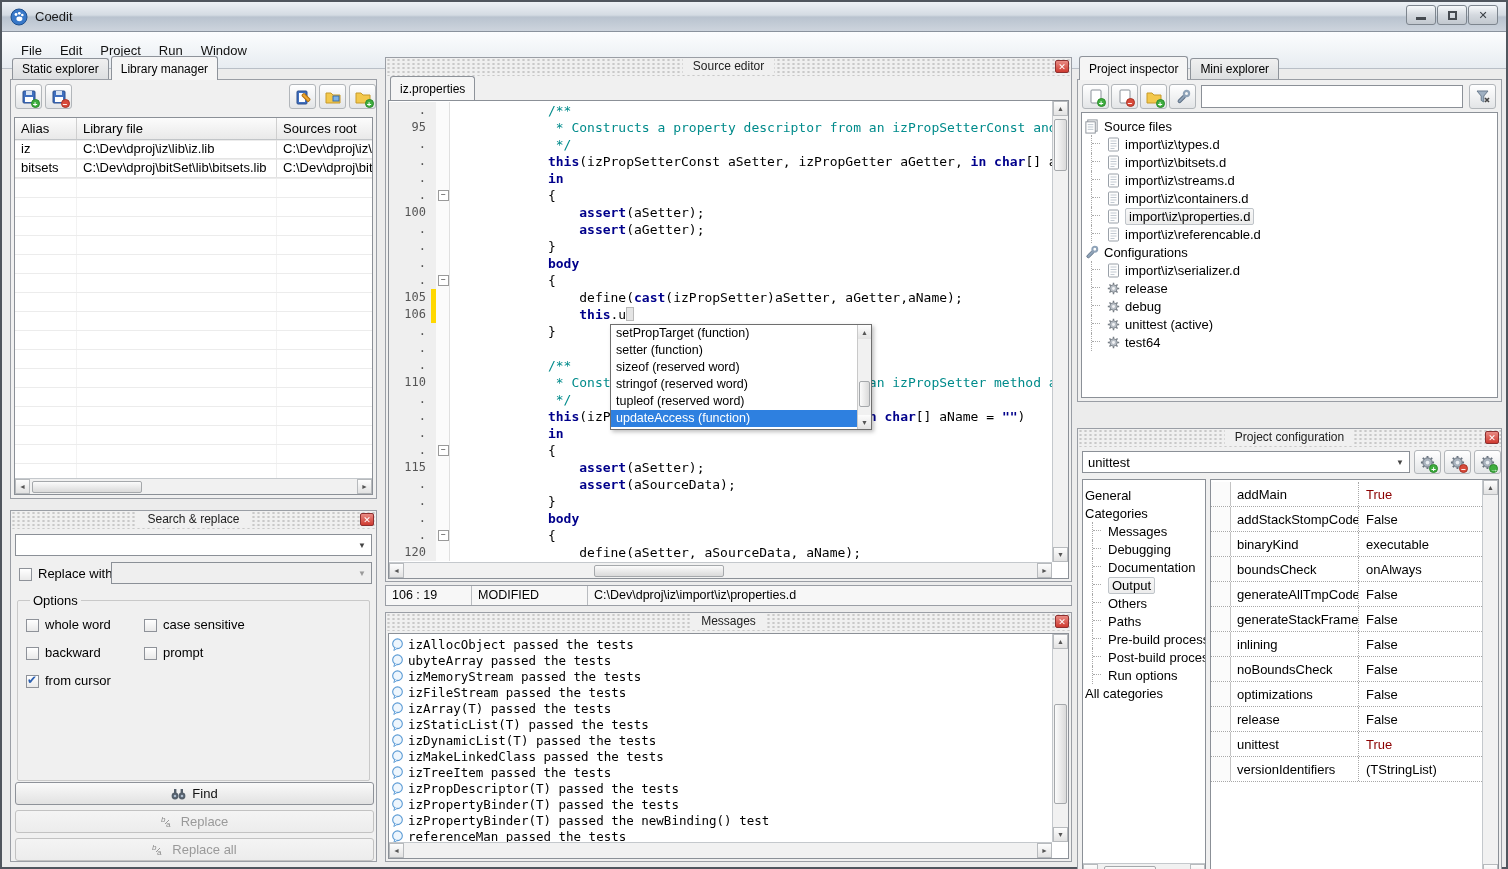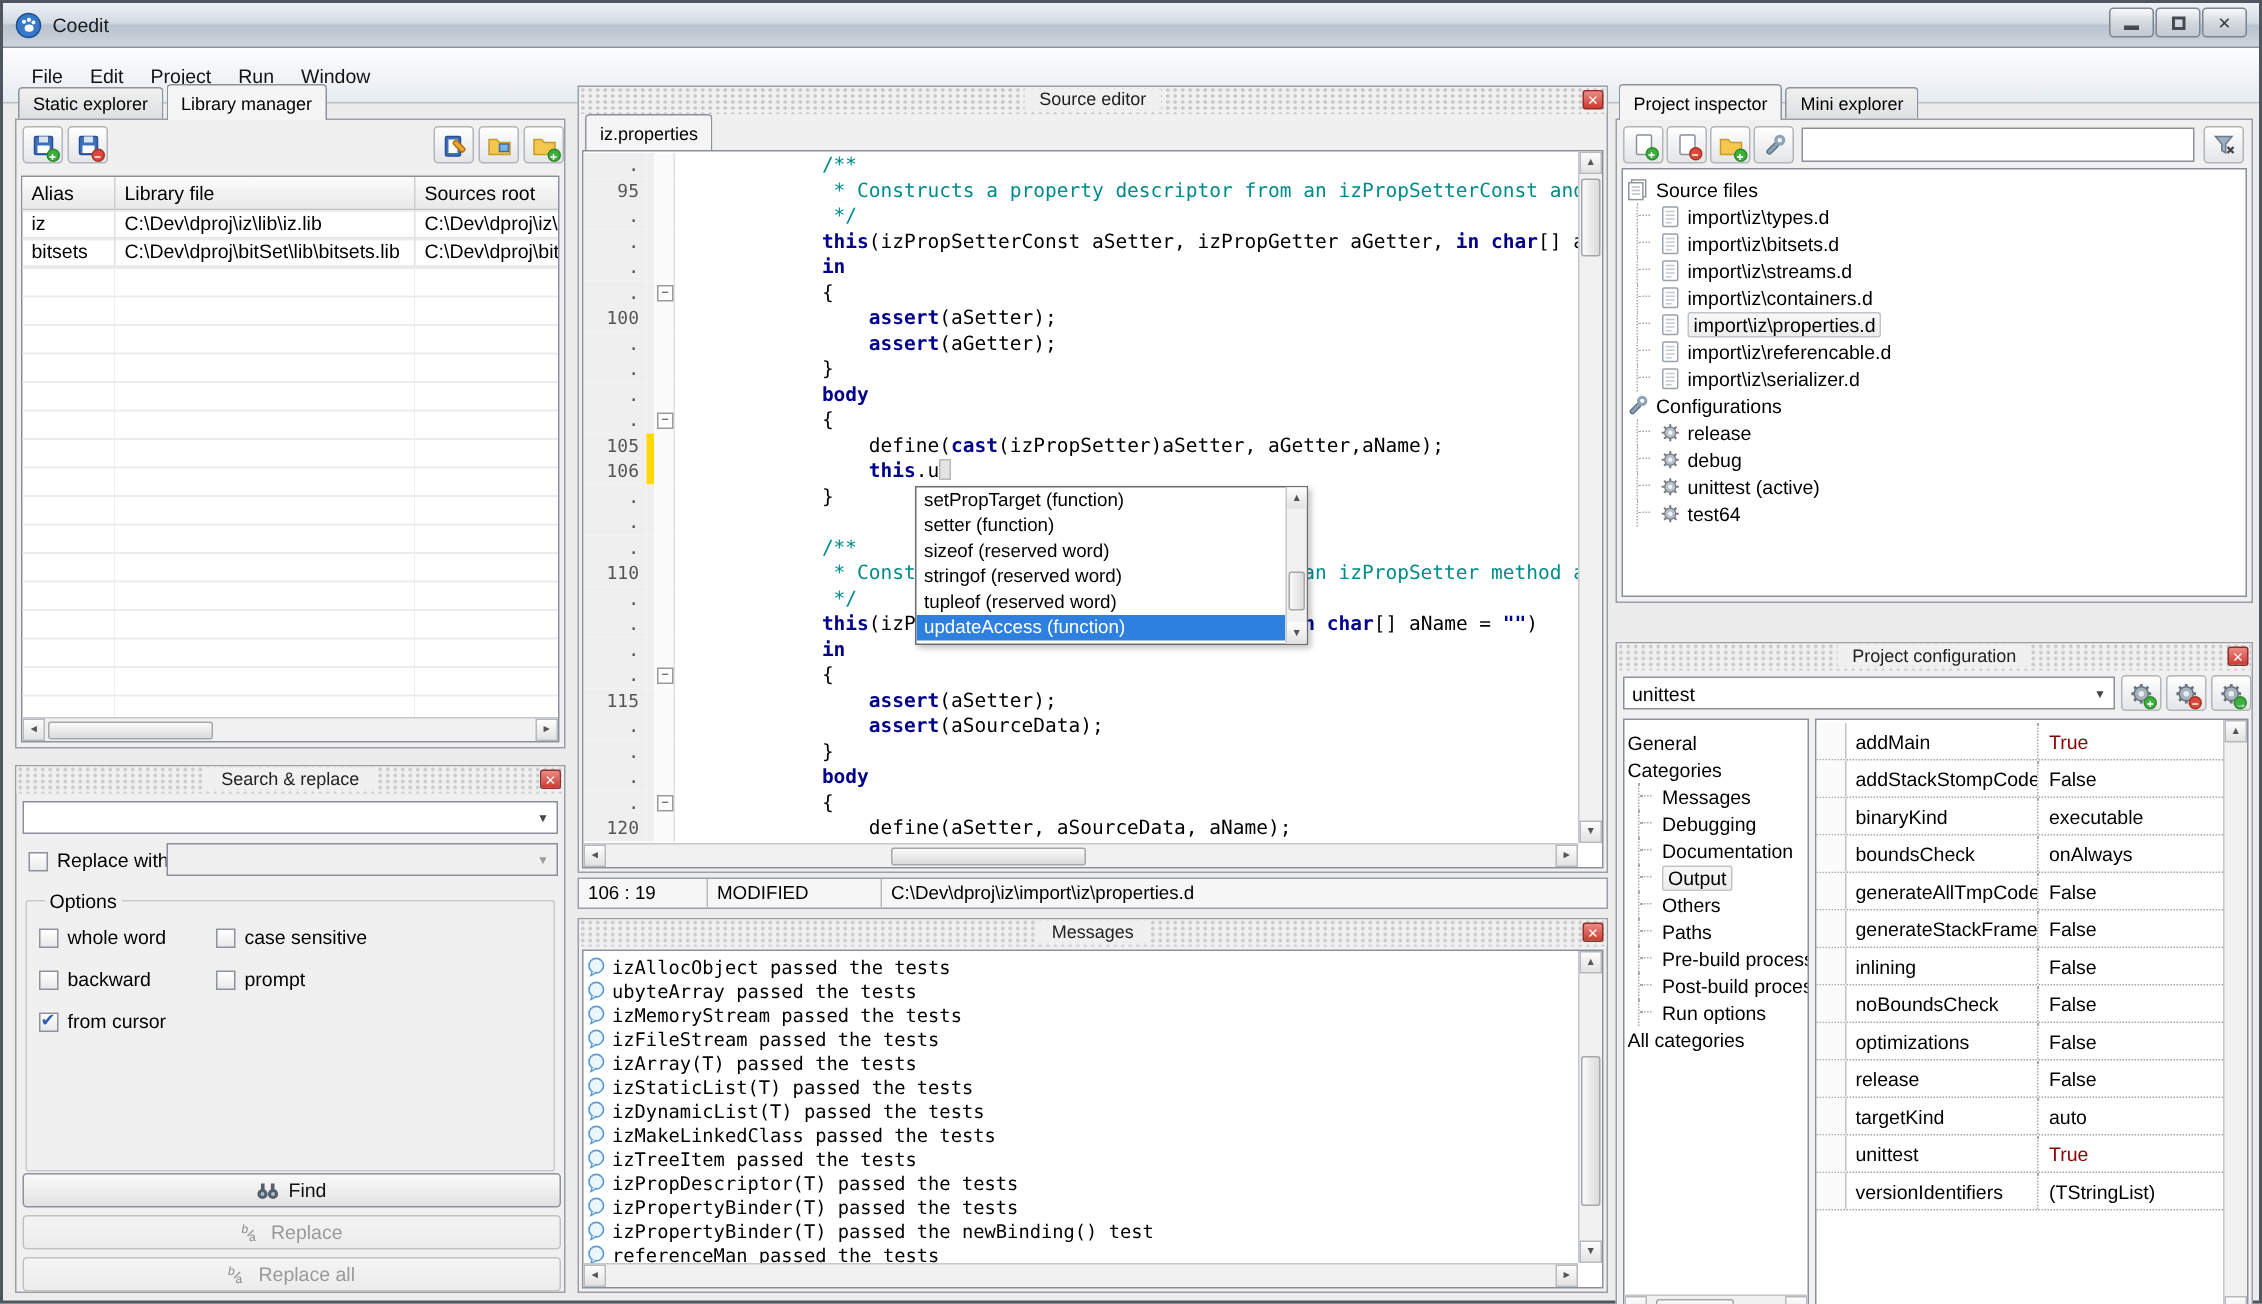--- a/index.html
+++ b/index.html
@@ -583,37 +583,37 @@
             <span class="tindent"></span>
             <span class="icon">
               <svg width="13" height="15" viewBox="0 0 13 15">
                 <rect x="1.5" y="1" width="10" height="13" rx="1" fill="#fdfdfd" stroke="#9aa1a9"></rect>
                 <path d="M3.5 4 h6 M3.5 6.5 h6 M3.5 9 h6 M3.5 11.5 h4" stroke="#c3cad2"></path>
               </svg>
             </span>
             <span>import\iz\referencable.d</span>
           </div>
           <div class="trow">
+            <span class="icon">
+              <svg width="15" height="15" viewBox="0 0 16 16">
+                <rect x="2" y="9" width="9" height="3" rx="1.5" transform="rotate(-45 6 10)" fill="#8fa3b8" stroke="#5f7186"></rect>
+                <circle cx="11.5" cy="4.5" r="2.6" fill="none" stroke="#8fa3b8" stroke-width="2.2"></circle>
+              </svg>
+            </span>
+            <span>Configurations</span>
+          </div>
+          <div class="trow">
             <span class="tindent"></span>
             <span class="icon">
               <svg width="13" height="15" viewBox="0 0 13 15">
                 <rect x="1.5" y="1" width="10" height="13" rx="1" fill="#fdfdfd" stroke="#9aa1a9"></rect>
                 <path d="M3.5 4 h6 M3.5 6.5 h6 M3.5 9 h6 M3.5 11.5 h4" stroke="#c3cad2"></path>
               </svg>
             </span>
             <span>import\iz\serializer.d</span>
-          </div>
-          <div class="trow">
-            <span class="icon">
-              <svg width="15" height="15" viewBox="0 0 16 16">
-                <rect x="2" y="9" width="9" height="3" rx="1.5" transform="rotate(-45 6 10)" fill="#8fa3b8" stroke="#5f7186"></rect>
-                <circle cx="11.5" cy="4.5" r="2.6" fill="none" stroke="#8fa3b8" stroke-width="2.2"></circle>
-              </svg>
-            </span>
-            <span>Configurations</span>
           </div>
           <div class="trow">
             <span class="tindent"></span>
             <span class="icon">
               <svg width="13" height="13" viewBox="0 0 16 16">
                 <circle cx="8" cy="8" r="4.6" fill="#b9bfc6" stroke="#757c84"></circle>
                 <circle cx="8" cy="8" r="1.8" fill="#f2f3f5"></circle>
                 <g stroke="#757c84" stroke-width="1.8">
                   <path d="M8 1 v2.4 M8 12.6 V15 M1 8 h2.4 M12.6 8 H15 M3 3 l1.7 1.7 M11.3 11.3 L13 13 M13 3 l-1.7 1.7 M4.7 11.3 L3 13"></path>
                 </g>
@@ -810,25 +810,20 @@
             <div class="pg-name">optimizations</div>
             <div class="pg-val">False</div>
           </div>
           <div class="pgrid-row">
             <div class="pg-gutter"></div>
             <div class="pg-name">release</div>
             <div class="pg-val">False</div>
           </div>
           <div class="pgrid-row">
             <div class="pg-gutter"></div>
-            <div class="pg-name">targetKind</div>
-            <div class="pg-val">auto</div>
-          </div>
-          <div class="pgrid-row">
-            <div class="pg-gutter"></div>
             <div class="pg-name">unittest</div>
             <div class="pg-val vred">True</div>
           </div>
           <div class="pgrid-row">
             <div class="pg-gutter"></div>
             <div class="pg-name">versionIdentifiers</div>
             <div class="pg-val">(TStringList)</div>
           </div>
         </div>
       <div class="sbv" style="right:0; top:0; width:16px; bottom:0; border:none; border-left:1px solid #c4c8cc;">

